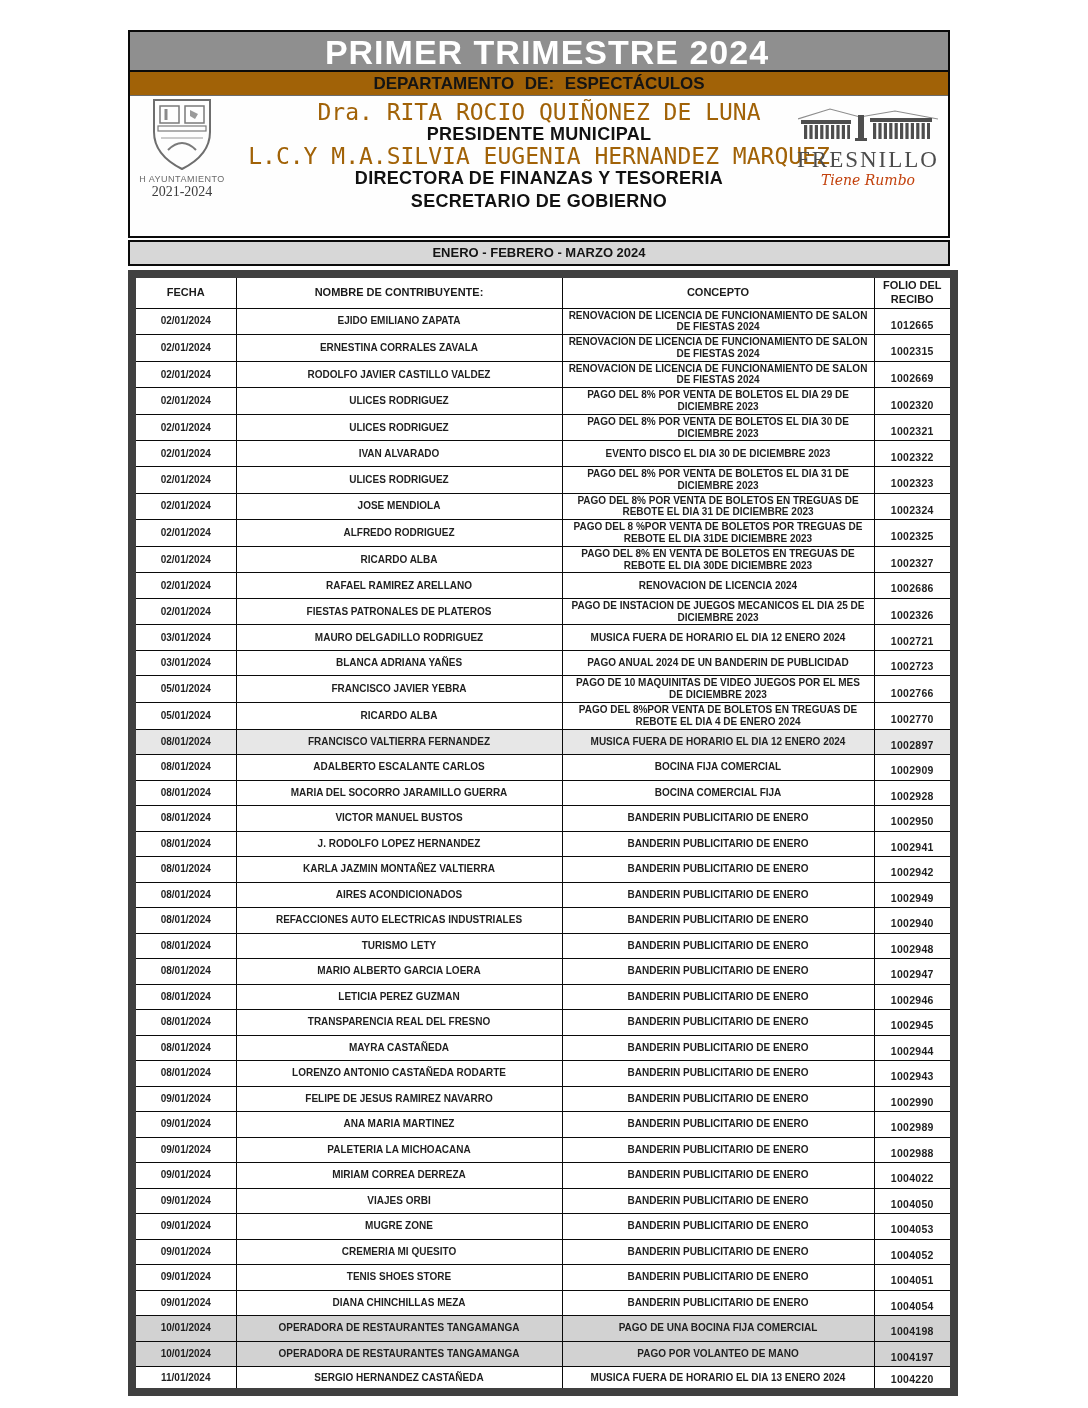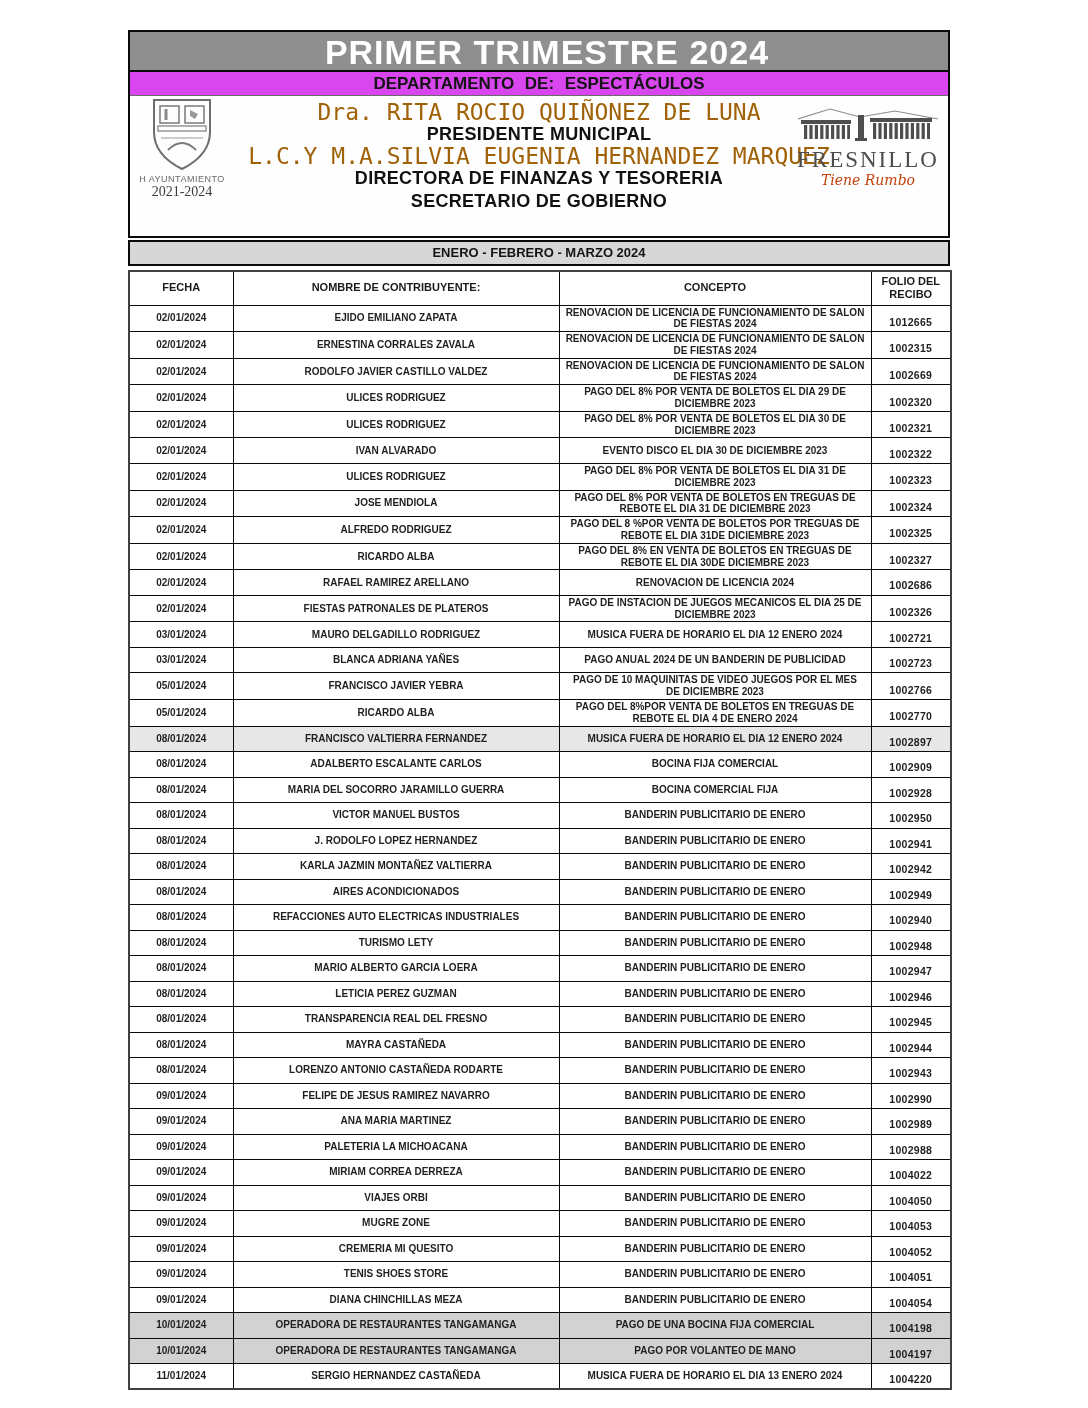--- a/index.html
+++ b/index.html
@@ -5,21 +5,21 @@
   * { box-sizing: border-box; margin: 0; padding: 0; }
   html,body { width:1088px; height:1408px; background:#ffffff; }
   body { font-family:"Liberation Sans", sans-serif; color:#1a1a1a; position:relative; }
   .doc { position:absolute; left:128px; top:30px; width:822px; }
 
   
   .header-box { border:2px solid #0a0a0a; }
   .title-band { background:#8f8f8f; border-bottom:2px solid #0a0a0a; color:#ffffff;
     font-size:34px; font-weight:bold; text-align:center; height:40px; line-height:40px;
     letter-spacing:1px;padding-left:16px; }
-  .dept-band { background:#d946ef; border-bottom:1px solid #6b6b6b; color:#141414;
+  .dept-band { background:#a16207; border-bottom:1px solid #6b6b6b; color:#141414;
     font-size:17px; font-weight:bold; text-align:center; height:24px; line-height:24px;
     word-spacing:6px; }
   .header-body { position:relative; height:140px; background:#fefefe; }
   .officials { padding-top:6px; text-align:center; }
   .official-name { font-family:"DejaVu Sans Mono","Liberation Mono",monospace;
     font-size:23px; line-height:21px; color:#a16207; }
   .official-role { font-weight:bold; font-size:18px; line-height:23px; color:#111; letter-spacing:0.3px; }
 
   
   .seal { position:absolute; left:4px; top:2px; width:96px; text-align:center; }
@@ -33,21 +33,21 @@
   .fres-tag { font-family:"DejaVu Serif",serif; font-style:italic; font-size:14px;
     color:#c2410c; line-height:16px; }
 
   
   .period-band { border:2px solid #0a0a0a; background:#d7d7d7; text-align:center;
     font-weight:bold; font-size:13px; height:26px; line-height:22px; margin-top:2px;
     color:#141414; }
 
   
   table { width:822px; border-collapse:collapse; margin-top:4px; table-layout:fixed;
-    border:2px solid #404040; }
+    border:8px solid #404040; }
   th, td { border:1.5px solid #0a0a0a; overflow:hidden; }
   thead th { font-size:11px; font-weight:bold; height:34px; text-align:center;
     vertical-align:middle; padding:0 6px; line-height:1.25; }
   tbody tr { height:25.5px; }
   tbody td { font-size:10px; font-weight:bold; text-align:center; vertical-align:middle;
     padding:1px 6px; line-height:1.18; color:#1f1f1f; }
   td.col-folio { vertical-align:bottom; padding-bottom:3px; font-size:10.5px; letter-spacing:0.3px; }
   .col-fecha { width:104px; }
   .col-nombre { width:326px;margin-left:18px; }
   .col-concepto { width:312px; }

